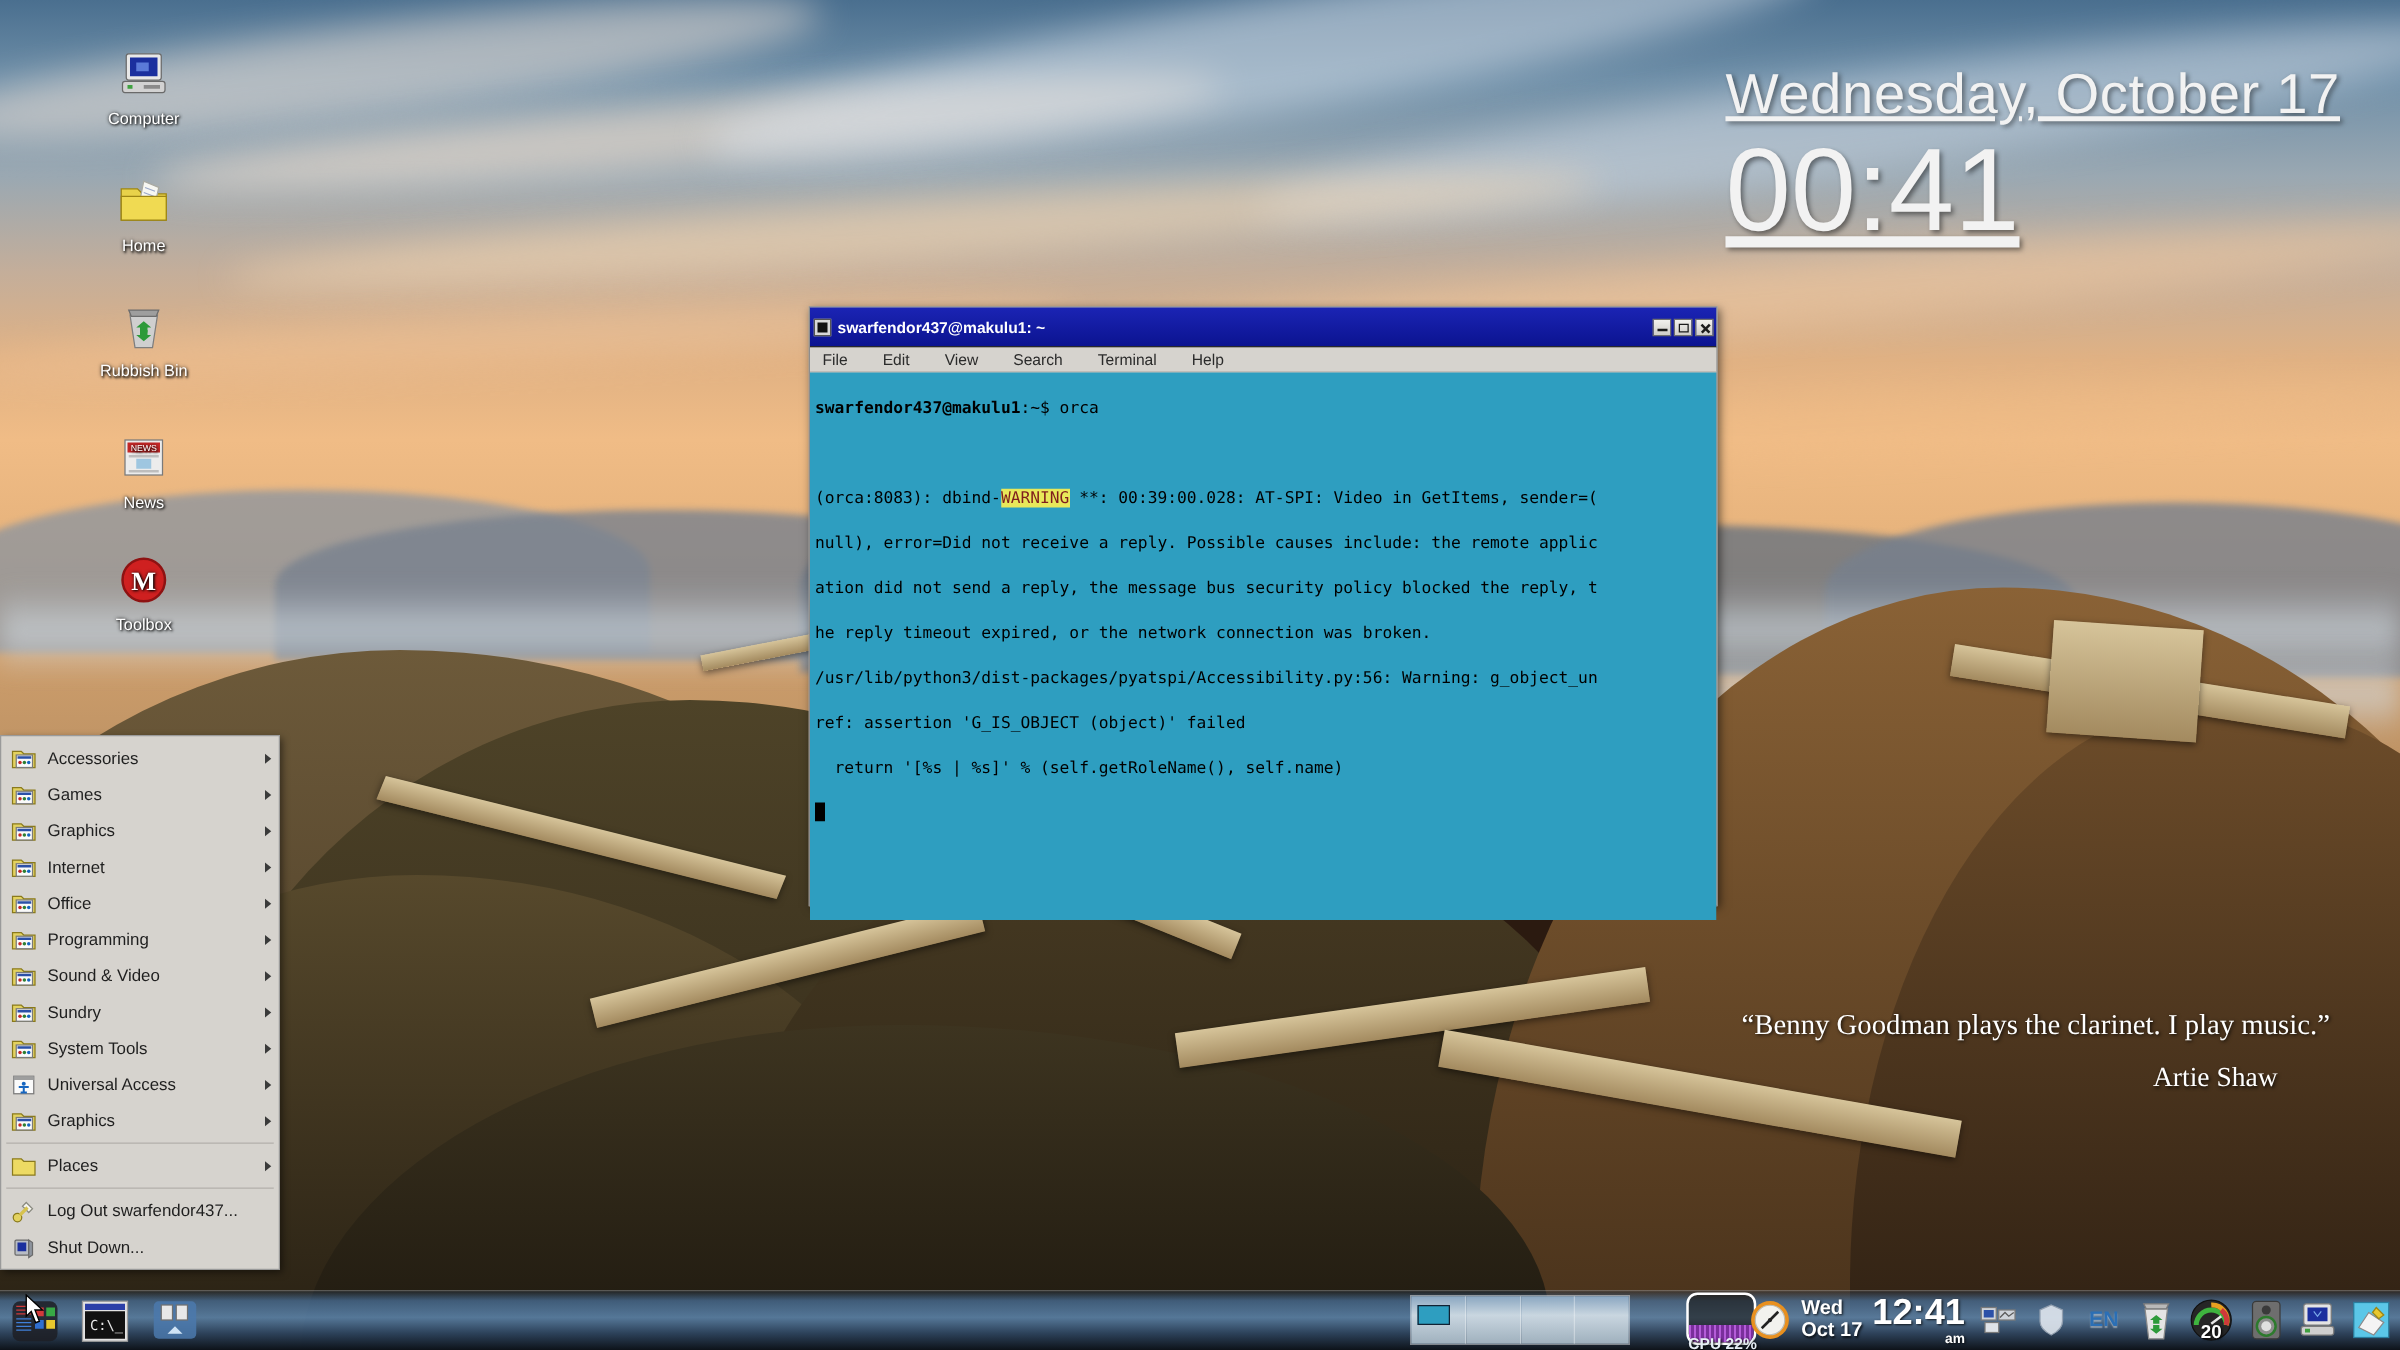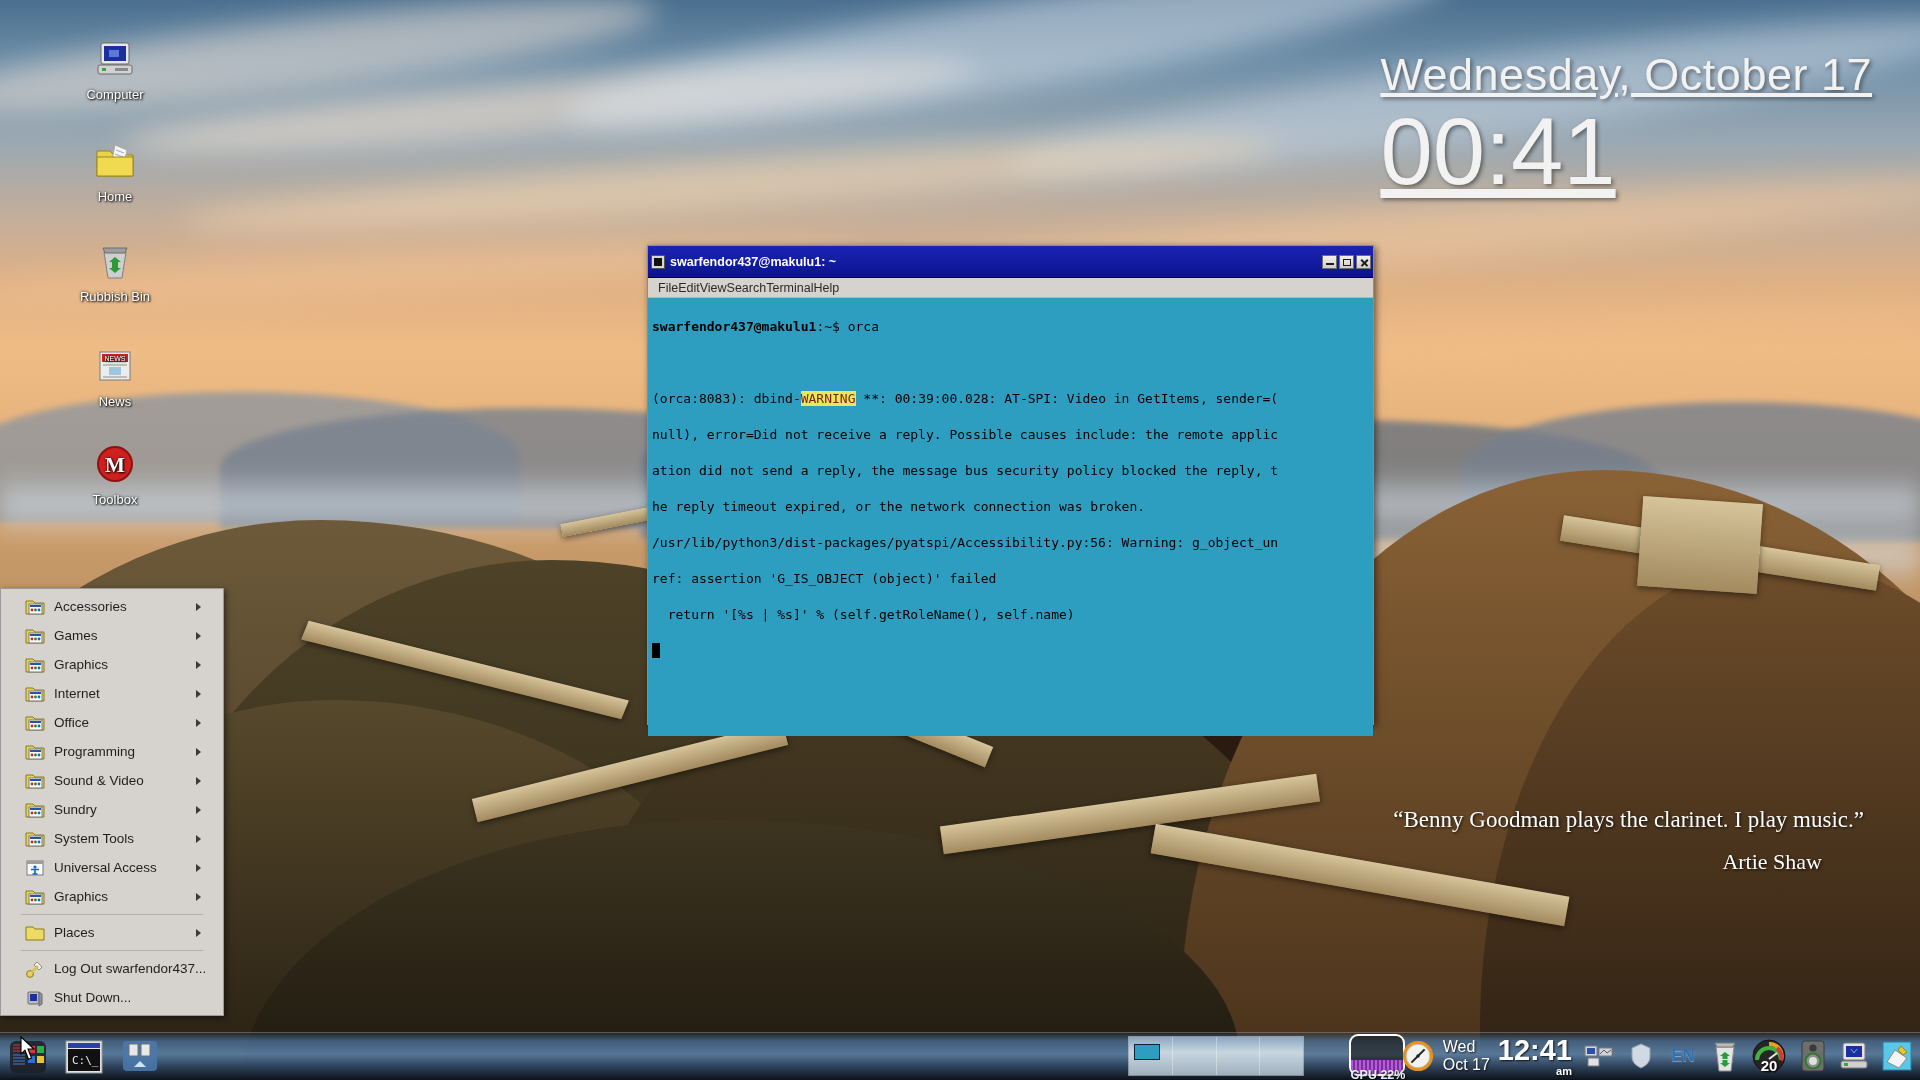--- a/index.html
+++ b/index.html
@@ -98,42 +98,42 @@
     border:1px solid #6f6f6f; position:relative; flex:none;
   }
   .winbtn i { position:absolute; display:block; background:#1b1b1b; }
   .winbtn.min i { left:3px; bottom:3px; width:8px; height:2px; }
   .winbtn.max i { left:3px; top:3px; width:8px; height:7px; background:none; border:1.5px solid #1b1b1b; }
   .winbtn.cls i:nth-child(1){ left:3px; top:6px; width:9px; height:1.6px; transform:rotate(45deg); }
   .winbtn.cls i:nth-child(2){ left:3px; top:6px; width:9px; height:1.6px; transform:rotate(-45deg); }
 
   #term-menubar {
     height:20px; background:#d6d3ce; display:flex; align-items:center;
-    padding-left:10px; gap:0; border-bottom:1px solid #b8b5b0;
+    padding-left:10px; gap:28px; border-bottom:1px solid #b8b5b0;
   }
   #term-menubar span { font-size:12.5px; color:#2b2b2b; }
 
   #term-body {
     height:438px; background:#2e9ec0; padding:2px 4px 0 4px;
     font-family:"DejaVu Sans Mono", monospace; font-size:13px; line-height:18px;
     color:#000; overflow:hidden; white-space:pre;
   }
   #term-body .prompt { font-weight:bold; color:#000; }
   #term-body .warn { background:#e8e85a; color:#7f1d1d; }
   #term-cursor {
     display:inline-block; width:8px; height:15px; background:#000;
     vertical-align:-3px;
   }
 
   
   #startmenu {
     position:absolute; left:0; top:588px; width:224px;
     background:#d6d3ce; border:1px solid #9a9a9a;
     box-shadow:2px 2px 6px rgba(0,0,0,.5);
-    padding:3px 16px;
+    padding:3px 0;
   }
   .menu-item {
     height:29px; display:flex; align-items:center; padding:0 6px 0 8px;
     font-size:13.5px; color:#1f1f1f; gap:9px;
   }
   .menu-item .mi-icon { width:20px; height:20px; flex:none; }
   .menu-item .mi-label { flex:1; white-space:nowrap; }
   .menu-item .arrow {
     width:0; height:0; border-left:5px solid #3a3a3a;
     border-top:4px solid transparent; border-bottom:4px solid transparent;
@@ -157,21 +157,21 @@
   #tb-right {
     position:absolute; right:6px; bottom:0; height:48px;
     display:flex; align-items:center; gap:8px;
   }
   .tray-ico { width:34px; height:36px; display:flex; align-items:center; justify-content:center; }
 
   #tb-clock {
     display:flex; align-items:center; gap:8px; color:#fff;
     text-shadow:1px 1px 2px rgba(0,0,0,.8); margin-right:2px;
   }
-  #tb-clock .dt { font-size:16px; font-weight:normal; line-height:18px; text-align:left; }
+  #tb-clock .dt { font-size:16px; font-weight:bold; line-height:18px; text-align:left; }
   #tb-clock .big { font-size:29px; font-weight:bold; line-height:30px; }
   #tb-clock .ampm { font-size:11px; font-weight:bold; text-align:right; }
 
   #pager {
     position:absolute; left:1128px; bottom:4px; width:176px; height:40px;
     border:1px solid rgba(255,255,255,.45); display:flex;
   }
   .pager-cell { flex:1; position:relative; border-right:1px solid rgba(255,255,255,.35);
     background:linear-gradient(180deg,#8aa6c0 0%,#c9d6e0 40%,#9fb0bd 100%); }
   .pager-cell:last-child { border-right:none; }

